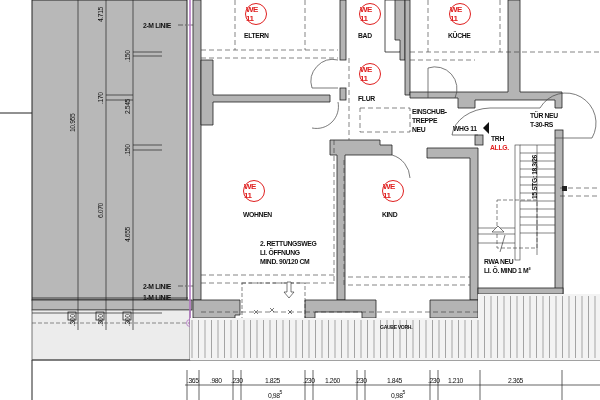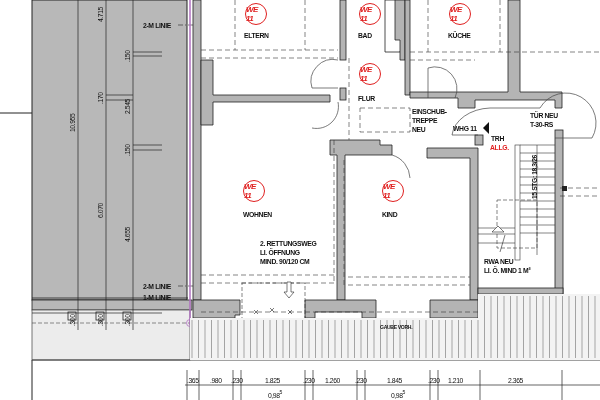--- a/index.html
+++ b/index.html
@@ -1,20 +1,20 @@
 <!DOCTYPE html>
 <html><head>
 <meta charset="utf-8">
 <style>
   html, body { margin:0; padding:0; background:#ffffff; }
   body { width:600px; height:400px; overflow:hidden; position:relative; font-family:"Liberation Sans", sans-serif; }
   #plan { position:absolute; left:0; top:0; width:600px; height:400px; }
   .lbl { position:absolute; font-family:"Liberation Sans", sans-serif; font-size:8px; font-weight:bold; color:#111; letter-spacing:-0.4px; transform:scaleX(0.85); transform-origin:left top; white-space:nowrap; line-height:9px; }
   .lbl.red { color:#e02020; }
-  .badge { position:absolute; width:22px; height:22px; border:1.3px solid #e02020; border-radius:50%; color:#e02020; font-family:"Liberation Sans", sans-serif; font-weight:bold; font-size:8px; display:flex; align-items:center; justify-content:center; letter-spacing:-0.5px; background:transparent; box-sizing:border-box;font-style:italic; }
+  .badge { position:absolute; width:22px; height:22px; border:1.3px solid #e02020; border-radius:50%; color:#e02020; font-family:"Liberation Sans", sans-serif; font-weight:bold; font-size:8px; display:flex; align-items:center; justify-content:center; letter-spacing:-0.5px; background:transparent; box-sizing:border-box; }
   .dim { position:absolute; font-family:"Liberation Sans", sans-serif; font-size:8px; color:#111; letter-spacing:-0.5px; white-space:nowrap; transform:scaleX(0.85); transform-origin:left top; line-height:9px; }
   .vdim { position:absolute; font-family:"Liberation Sans", sans-serif; font-size:8px; color:#111; letter-spacing:-0.5px; white-space:nowrap; transform:rotate(-90deg) scaleX(0.85); transform-origin:left top; line-height:9px; }
   .small { font-size:6px; }
   sup { font-size:6px; }
 </style>
 </head>
 <body>
 
 <svg id="plan" viewBox="0 0 600 400" xmlns="http://www.w3.org/2000/svg">
 

